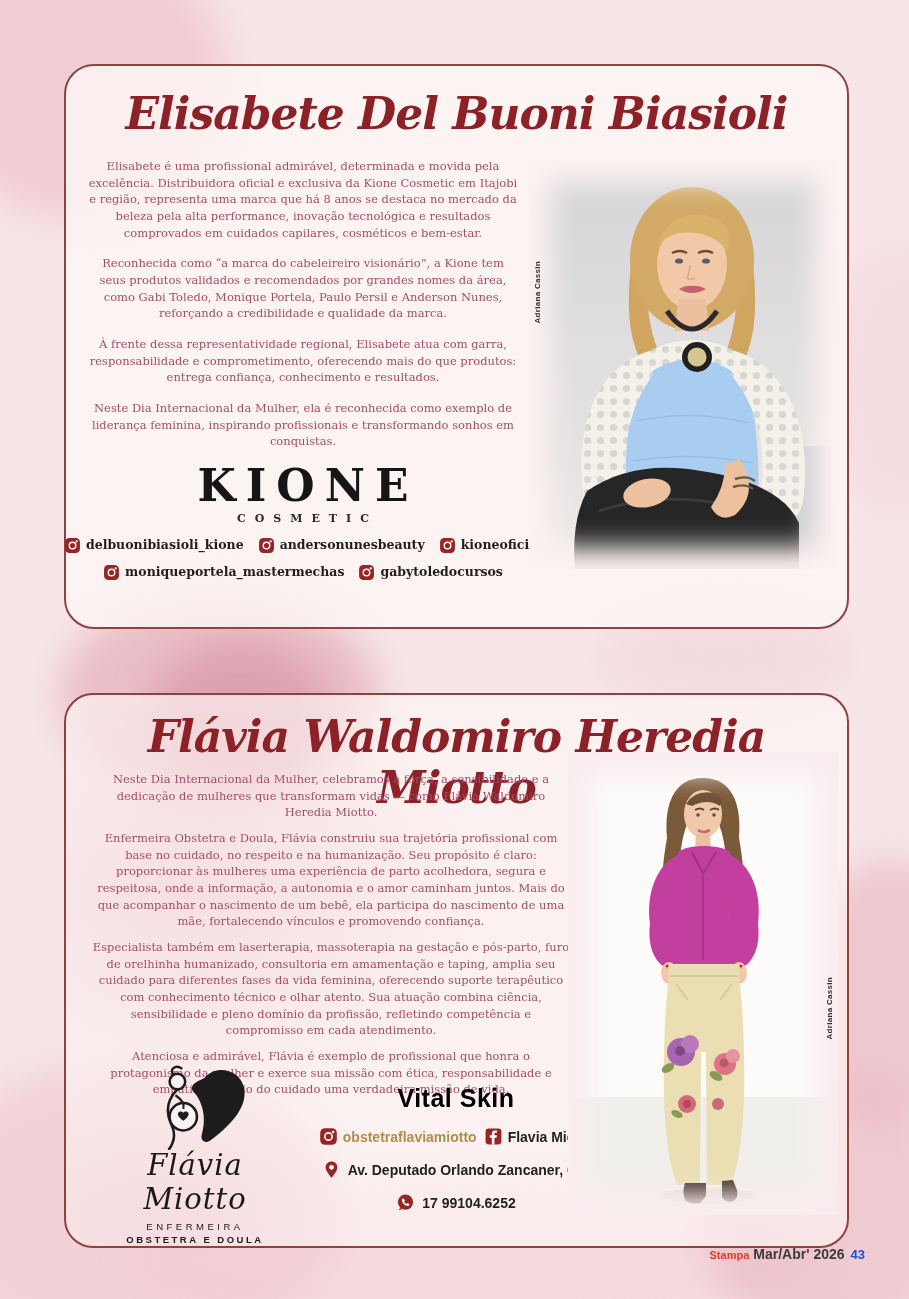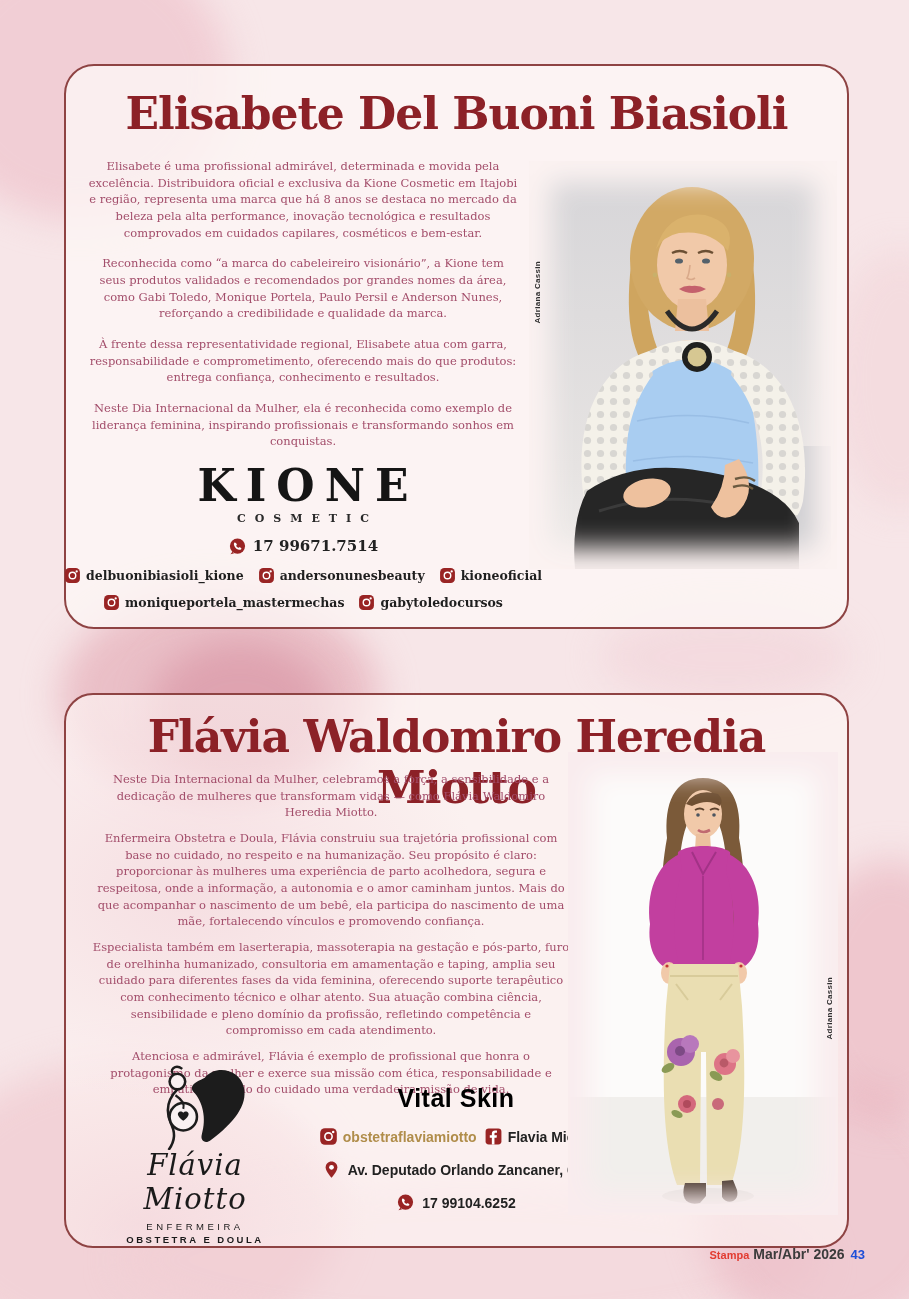--- a/index.html
+++ b/index.html
@@ -19,21 +19,21 @@
 
   .card{position:absolute;border:2px solid #8e4343;border-radius:30px;z-index:1;}
   .card1{left:64px;top:64px;width:781px;height:561px;background:rgba(253,246,245,.80);}
   .card2{left:64px;top:693px;width:781px;height:551px;
      background:
        radial-gradient(420px 300px at 16% 36%, rgba(233,180,193,.30), rgba(233,180,193,0) 70%),
        radial-gradient(320px 220px at 10% 96%, rgba(236,190,200,.30), rgba(236,190,200,0) 70%),
        rgba(253,246,245,.66); border-radius: 29px;}
 
   .card-title{position:absolute;left:0;right:0;text-align:center;margin:0;
-      font-family:"DejaVu Serif",serif;font-weight:700;
+      font-family:"DejaVu Serif",serif;font-style:italic;font-weight:700;
       font-size:44px;color:#8c2127;letter-spacing:-1px;}
   .card1 .card-title{top:22px;}
   .card2 .card-title{top:16px;}
 
   .body-col{position:absolute;text-align:center;color:#a34e6b;
       font-family:"DejaVu Serif",serif;font-size:11.5px;line-height:1.45;}
   .card1 .body-col{left:22px;top:92px;width:430px;}
   .card2 .body-col{left:16px;top:76px;width:488px;}
   .card1 .body-col p{margin:0 0 14px 0;}
   .card2 .body-col p{margin:0 0 9px 10px;}
@@ -104,28 +104,20 @@
       <p>Elisabete é uma profissional admirável, determinada e movida pela excelência. Distribuidora oficial e exclusiva da Kione Cosmetic em Itajobi e região, representa uma marca que há 8 anos se destaca no mercado da beleza pela alta performance, inovação tecnológica e resultados comprovados em cuidados capilares, cosméticos e bem-estar.</p>
       <p>Reconhecida como “a marca do cabeleireiro visionário”, a Kione tem seus produtos validados e recomendados por grandes nomes da área, como Gabi Toledo, Monique Portela, Paulo Persil e Anderson Nunes, reforçando a credibilidade e qualidade da marca.</p>
       <p>À frente dessa representatividade regional, Elisabete atua com garra, responsabilidade e comprometimento, oferecendo mais do que produtos: entrega confiança, conhecimento e resultados.</p>
       <p>Neste Dia Internacional da Mulher, ela é reconhecida como exemplo de liderança feminina, inspirando profissionais e transformando sonhos em conquistas.</p>
 
       <div class="kione">
         <div class="kione-word">KIONE</div>
         <div class="kione-sub">COSMETIC</div>
       </div>
 
-      <div class="contact-line">
-        <svg class="icon19" viewBox="0 0 24 24">
-          <circle cx="12" cy="11.5" r="9.6" fill="#992424"></circle>
-          <path d="M5.5 18.5 L3.2 21.8 L7.8 20.4 Z" fill="#992424"></path>
-          <path d="M8.2 6.8 C7.4 7.6 7.2 9 7.8 10.6 C8.6 12.8 10.4 14.8 12.8 15.8 C14.4 16.4 15.8 16.3 16.6 15.4 C17 14.9 17 14.3 16.6 14 L14.9 12.9 C14.5 12.7 14.1 12.8 13.8 13.1 L13.2 13.8 C12 13.3 10.8 12.2 10.2 11 L10.9 10.3 C11.2 10 11.3 9.6 11.1 9.2 L10.1 7.5 C9.8 7 9 6.9 8.2 6.8 Z" fill="#ffffff"></path>
-        </svg>
-        <span>17 99671.7514</span>
-      </div>
 
       <div class="insta-row">
         <span class="insta-item">
           <svg class="icon17" viewBox="0 0 24 24">
               <rect x="1.5" y="1.5" width="21" height="21" rx="6" fill="#992424"></rect>
               <circle cx="12" cy="12" r="4.6" fill="none" stroke="#fff" stroke-width="2"></circle>
               <circle cx="17.9" cy="6.3" r="1.6" fill="#fff"></circle>
             </svg>
           <span>delbuonibiasioli_kione</span>
         </span>

